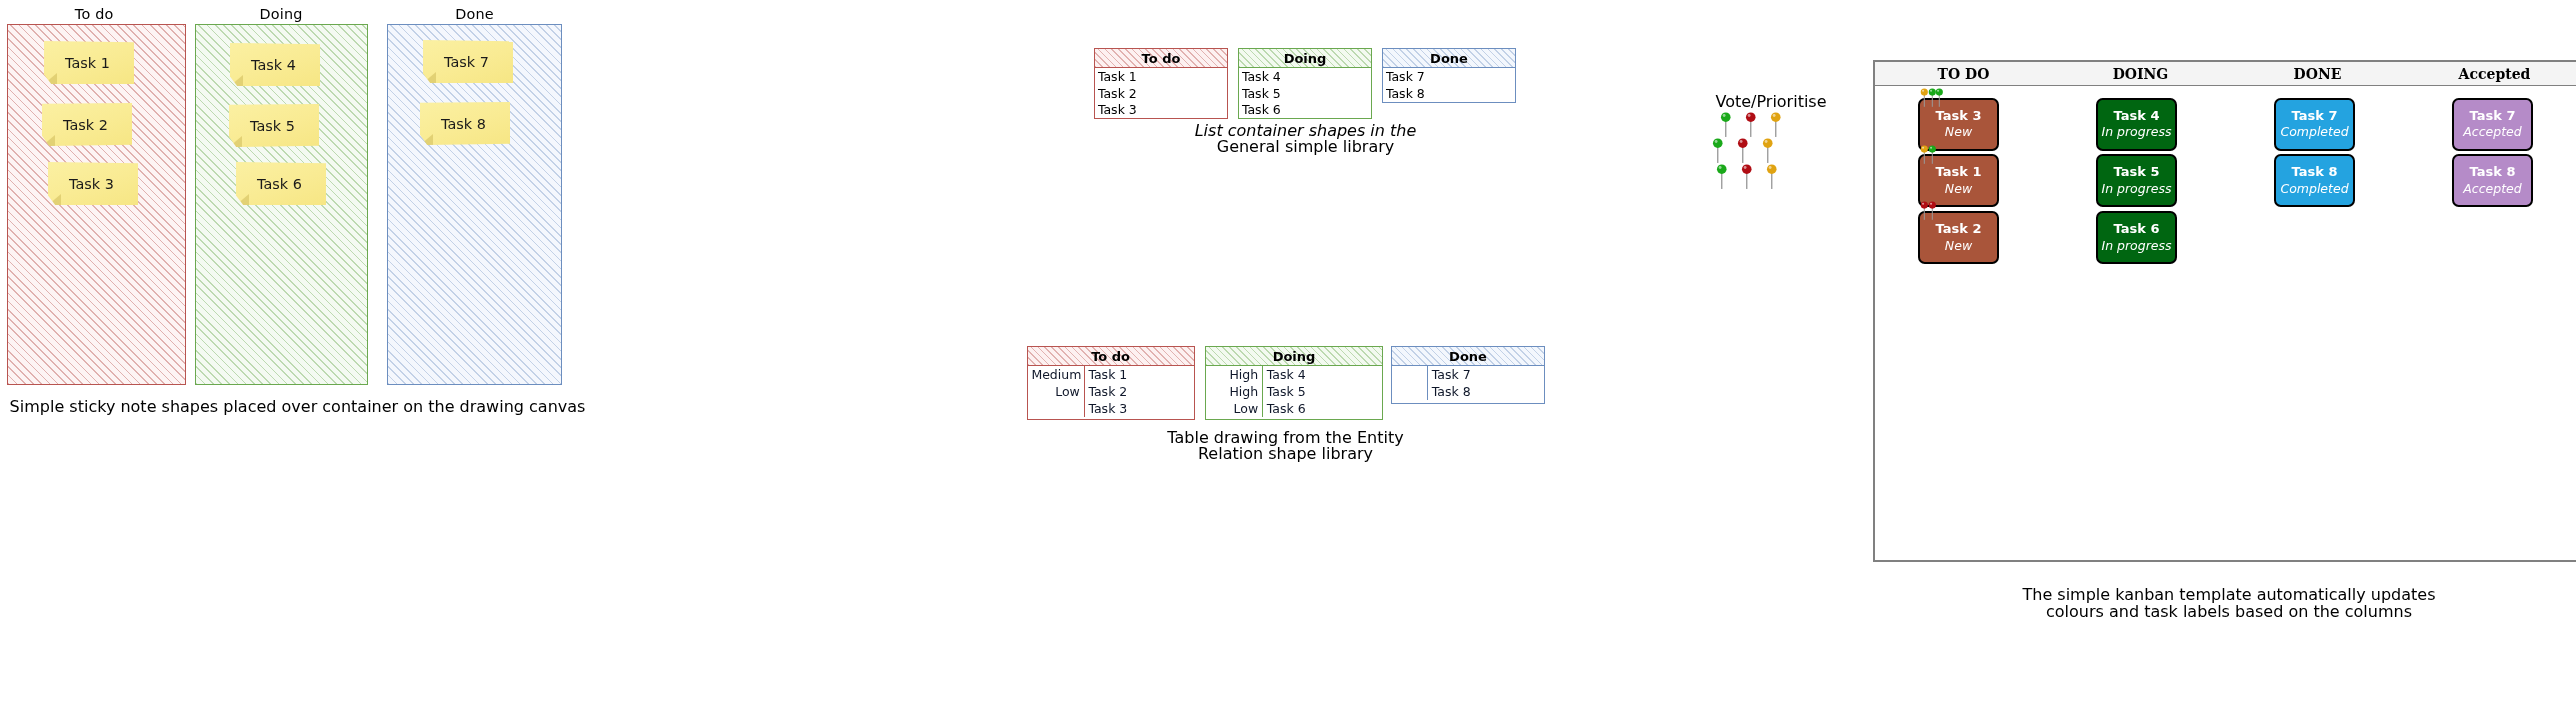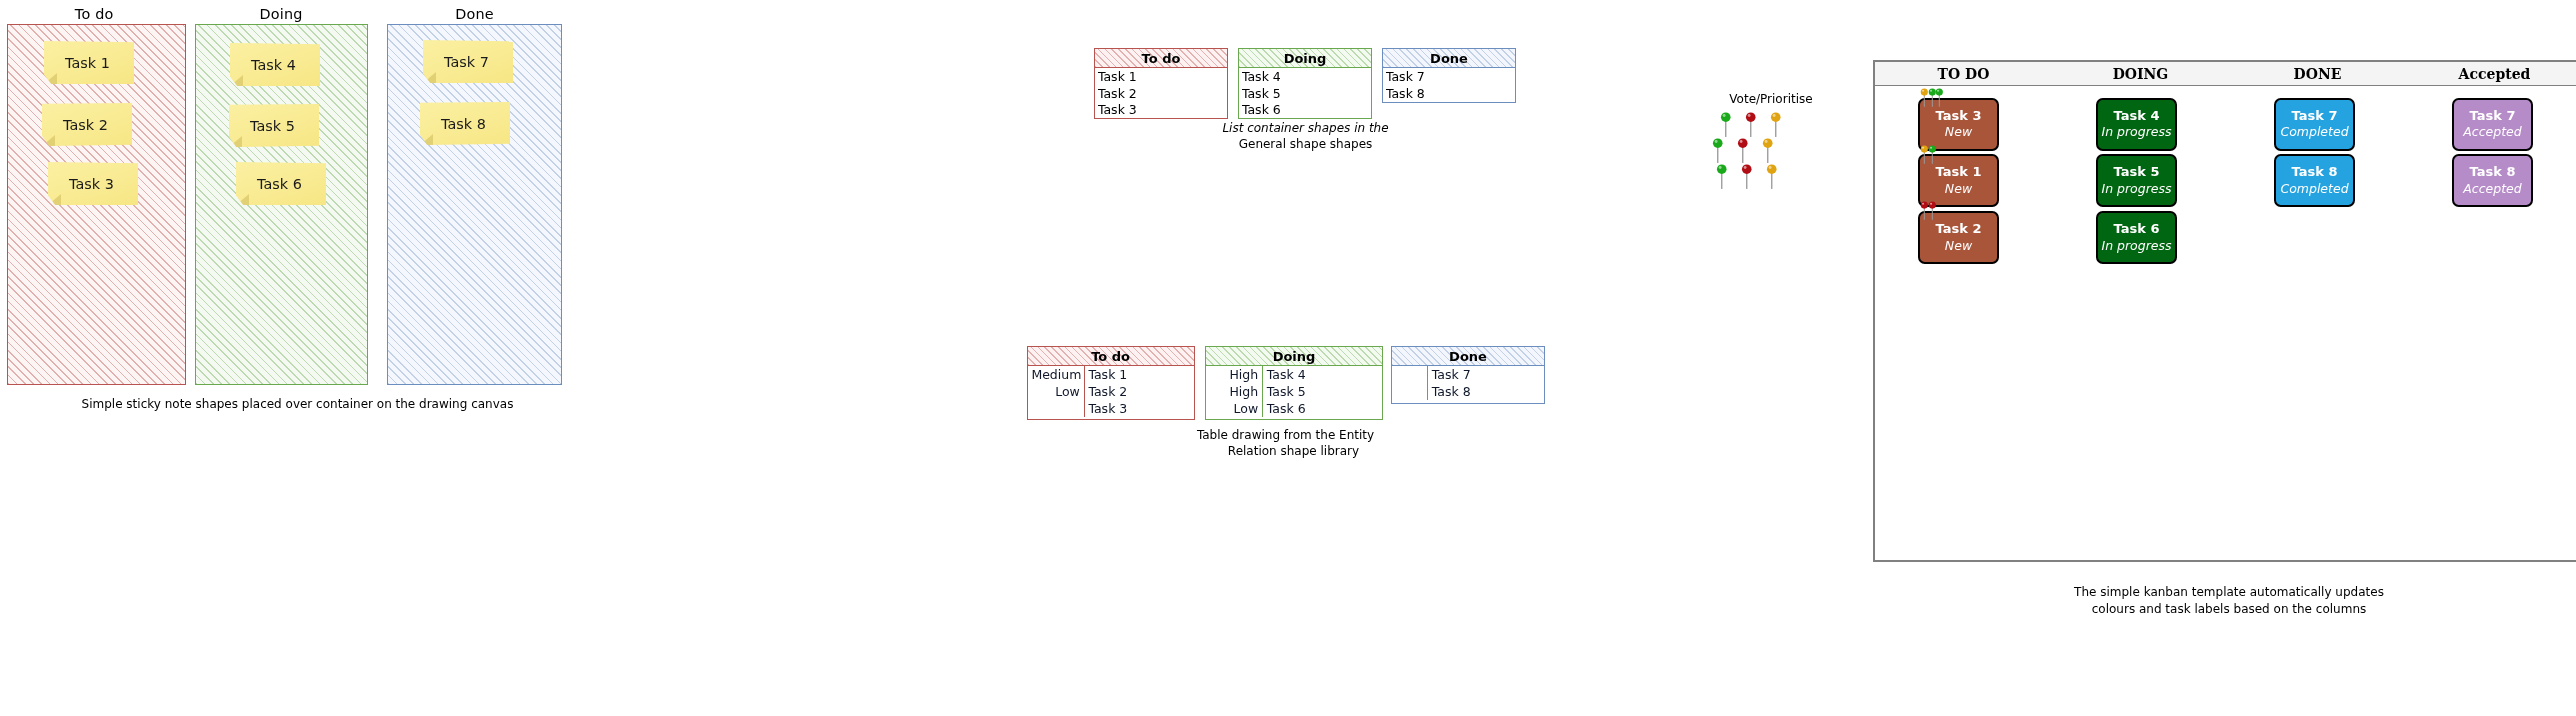--- a/index.html
+++ b/index.html
@@ -59,21 +59,21 @@
     content:"";position:absolute;left:0;bottom:0;
     border-style:solid;border-width:0 0 11.5px 13.4px;
     border-color:transparent transparent rgba(222,205,110,.85) transparent;
   }
   .sticky.s1{clip-path:polygon(0 0,100% 3%,100% 100%,8% 100%,0 78%);}
   .sticky.s2{clip-path:polygon(0 2%,100% 0,100% 97%,8% 100%,0 76%);}
 
   .caption{
     position:absolute;text-align:center;
     font-family:"DejaVu Sans", sans-serif;
-    font-size:12px;color:#000;line-height:1.35;
+    font-size:16px;color:#000;line-height:1.35;
   }
 
   
   .lc{position:absolute;box-sizing:border-box;background:#fff;border-width:1.2px;border-style:solid;}
   .lc-head{
     height:19px;line-height:19px;text-align:center;
     font-weight:bold;font-size:13px;color:#000;
     border-bottom-width:1.2px;border-bottom-style:solid;
     box-sizing:border-box;
   }
@@ -192,21 +192,21 @@
 
   <div class="lc hd-blue" style="left:326px;top:9.6px;width:134px;height:55px;">
     <div class="lc-head">Done</div>
     <div class="lc-body">
       <div class="lc-row">Task 7</div>
       <div class="lc-row">Task 8</div>
     </div>
   </div>
 
   <div class="caption" style="left:0;top:82px;width:499px;font-style:italic;">List container shapes in the</div>
-  <div class="caption" style="left:0;top:98px;width:499px;">General shape shapes</div>
+  <div class="caption" style="left:0;top:98px;width:499px;">General simple library</div>
 </div>
 
 <div class="abs" style="left:1017px;top:336px;width:537px;height:192px;">
 
   <div class="lc hd-red" style="left:9.6px;top:9.6px;width:168px;height:74px;">
     <div class="lc-head">To do</div>
     <div class="tbl-grid" style="grid-template-columns:56px 1fr;">
       <div class="tbl-cell pri">Medium</div>
       <div class="tbl-cell tbl-sep" style="border-left-color:#b85450;">Task 1</div>
       <div class="tbl-cell pri">Low</div>
@@ -232,21 +232,21 @@
     <div class="lc-head">Done</div>
     <div class="tbl-grid" style="grid-template-columns:35px 1fr;">
       <div class="tbl-cell pri"></div>
       <div class="tbl-cell tbl-sep" style="border-left-color:#6c8ebf;">Task 7</div>
       <div class="tbl-cell pri"></div>
       <div class="tbl-cell tbl-sep" style="border-left-color:#6c8ebf;">Task 8</div>
     </div>
   </div>
 
   <div class="caption" style="left:0;top:91px;width:537px;">Table drawing from the Entity</div>
-  <div class="caption" style="left:8px;top:107px;width:537px;">Relation shape library</div>
+  <div class="caption" style="left:0;top:107px;width:537px;">Relation shape library</div>
 </div>
 
 <div class="abs" style="left:1670px;top:91px;width:202px;height:115px;">
   <div class="caption" style="left:0;top:0;width:202px;">Vote/Prioritise</div>
   <div id="pin-grid" style="position:absolute;left:0;top:21px;width:202px;height:91px;">
       <div class="pin" style="left: 50px; top: 0px;"><svg viewBox="0 0 12 26" width="11.5" height="25">
           <rect x="5.3" y="8" width="1.4" height="18" fill="#9a9a9a"></rect>
           <circle cx="6" cy="5.4" r="5" fill="#1aa91a"></circle>
           <circle cx="4.3" cy="3.6" r="1.5" fill="rgba(255,255,255,.55)"></circle>
         </svg></div>

